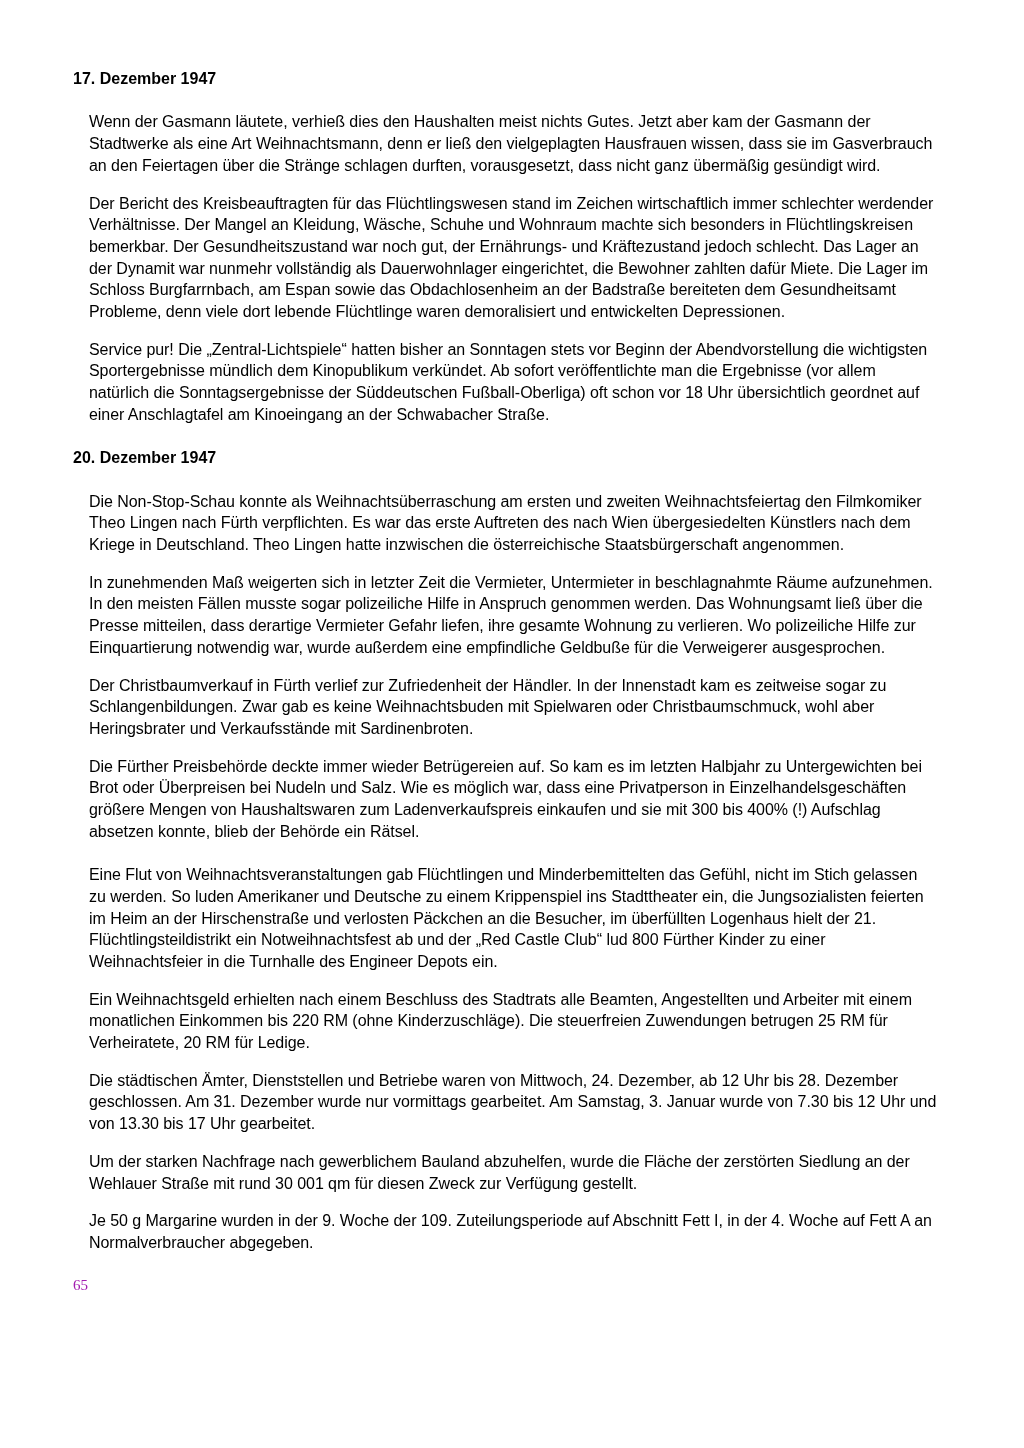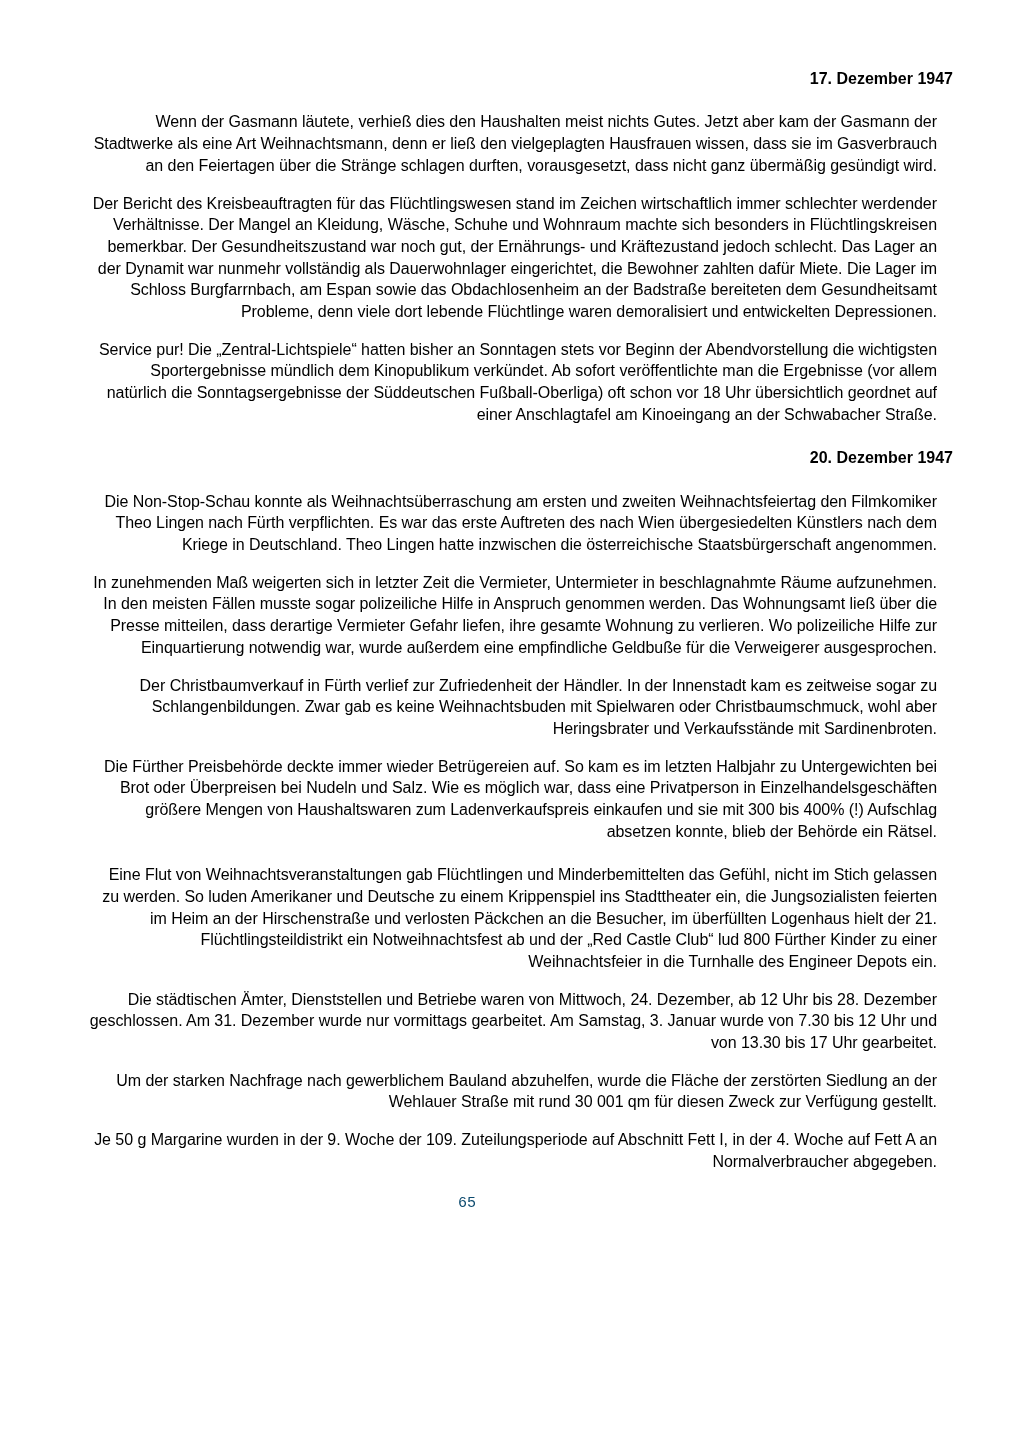--- a/index.html
+++ b/index.html
@@ -18,44 +18,42 @@
     .page-content {
       position: absolute;
       top: 0;
       left: 0;
       box-sizing: border-box;
       width: 1024px;
       padding: 68px 71px 0 73px;
     }
     .section {
       margin: 0 0 21.7px 0;
-      text-align: right;
     }
     .section h2 {
       font-size: 16px;
       line-height: 21.7px;
       font-weight: bold;
       margin: 0 0 21.7px 0;
       letter-spacing: 0;
     }
     .section p {
       font-size: 16px;
       line-height: 21.7px;
       margin: 16px;
       letter-spacing: -0.05px;
       word-spacing: 0;
     }
     .page-footer {
       width: 788px;
       margin: 14px 0 0 0;
-      text-align: center;
-      font-family: Liberation Mono, monospace;
+      font-family: Liberation Serif, serif;
       font-size: 15px;
       line-height: 20px;
-      color: #0c4a6e;
+      color: #a21caf;
     }
   </style>
 </head>
 <body>
 
 <div class="page-content">
 
   <div class="section">
     <h2>17. Dezember 1947</h2>
     <p>Wenn der Gasmann läutete, verhieß dies den Haushalten meist nichts Gutes. Jetzt aber kam der Gasmann der Stadtwerke als eine Art Weihnachtsmann, denn er ließ den vielgeplagten Hausfrauen wissen, dass sie im Gasverbrauch an den Feiertagen über die Stränge schlagen durften, vorausgesetzt, dass nicht ganz übermäßig gesündigt wird.</p>
@@ -66,20 +64,21 @@
   <div class="section">
     <h2>20. Dezember 1947</h2>
     <p>Die Non-Stop-Schau konnte als Weihnachtsüberraschung am ersten und zweiten Weihnachtsfeiertag den Filmkomiker Theo Lingen nach Fürth verpflichten. Es war das erste Auftreten des nach Wien übergesiedelten Künstlers nach dem Kriege in Deutschland. Theo Lingen hatte inzwischen die österreichische Staatsbürgerschaft angenommen.</p>
     <p>In zunehmenden Maß weigerten sich in letzter Zeit die Vermieter, Untermieter in beschlagnahmte Räume aufzunehmen. In den meisten Fällen musste sogar polizeiliche Hilfe in Anspruch genommen werden. Das Wohnungsamt ließ über die Presse mitteilen, dass derartige Vermieter Gefahr liefen, ihre gesamte Wohnung zu verlieren. Wo polizeiliche Hilfe zur Einquartierung notwendig war, wurde außerdem eine empfindliche Geldbuße für die Verweigerer ausgesprochen.</p>
     <p>Der Christbaumverkauf in Fürth verlief zur Zufriedenheit der Händler. In der Innenstadt kam es zeitweise sogar zu Schlangenbildungen. Zwar gab es keine Weihnachtsbuden mit Spielwaren oder Christbaumschmuck, wohl aber Heringsbrater und Verkaufsstände mit Sardinenbroten.</p>
     <p>Die Fürther Preisbehörde deckte immer wieder Betrügereien auf. So kam es im letzten Halbjahr zu Untergewichten bei Brot oder Überpreisen bei Nudeln und Salz. Wie es möglich war, dass eine Privatperson in Einzelhandelsgeschäften größere Mengen von Haushaltswaren zum Ladenverkaufspreis einkaufen und sie mit 300 bis 400% (!) Aufschlag absetzen konnte, blieb der Behörde ein Rätsel.</p>
   </div>
 
   <div class="section">
     <p>Eine Flut von Weihnachtsveranstaltungen gab Flüchtlingen und Minderbemittelten das Gefühl, nicht im Stich gelassen zu werden. So luden Amerikaner und Deutsche zu einem Krippenspiel ins Stadttheater ein, die Jungsozialisten feierten im Heim an der Hirschenstraße und verlosten Päckchen an die Besucher, im überfüllten Logenhaus hielt der 21. Flüchtlingsteildistrikt ein Notweihnachtsfest ab und der „Red Castle Club“ lud 800 Fürther Kinder zu einer Weihnachtsfeier in die Turnhalle des Engineer Depots ein.</p>
+    <p>Ein Weihnachtsgeld erhielten nach einem Beschluss des Stadtrats alle Beamten, Angestellten und Arbeiter mit einem monatlichen Einkommen bis 220 RM (ohne Kinderzuschläge). Die steuerfreien Zuwendungen betrugen 25 RM für Verheiratete, 20 RM für Ledige.</p>
     <p>Die städtischen Ämter, Dienststellen und Betriebe waren von Mittwoch, 24. Dezember, ab 12 Uhr bis 28. Dezember geschlossen. Am 31. Dezember wurde nur vormittags gearbeitet. Am Samstag, 3. Januar wurde von 7.30 bis 12 Uhr und von 13.30 bis 17 Uhr gearbeitet.</p>
     <p>Um der starken Nachfrage nach gewerblichem Bauland abzuhelfen, wurde die Fläche der zerstörten Siedlung an der Wehlauer Straße mit rund 30 001 qm für diesen Zweck zur Verfügung gestellt.</p>
     <p>Je 50 g Margarine wurden in der 9. Woche der 109. Zuteilungsperiode auf Abschnitt Fett I, in der 4. Woche auf Fett A an Normalverbraucher abgegeben.</p>
   </div>
 
   <div class="page-footer">65</div>
 
 </div>
 
 </body></html>

